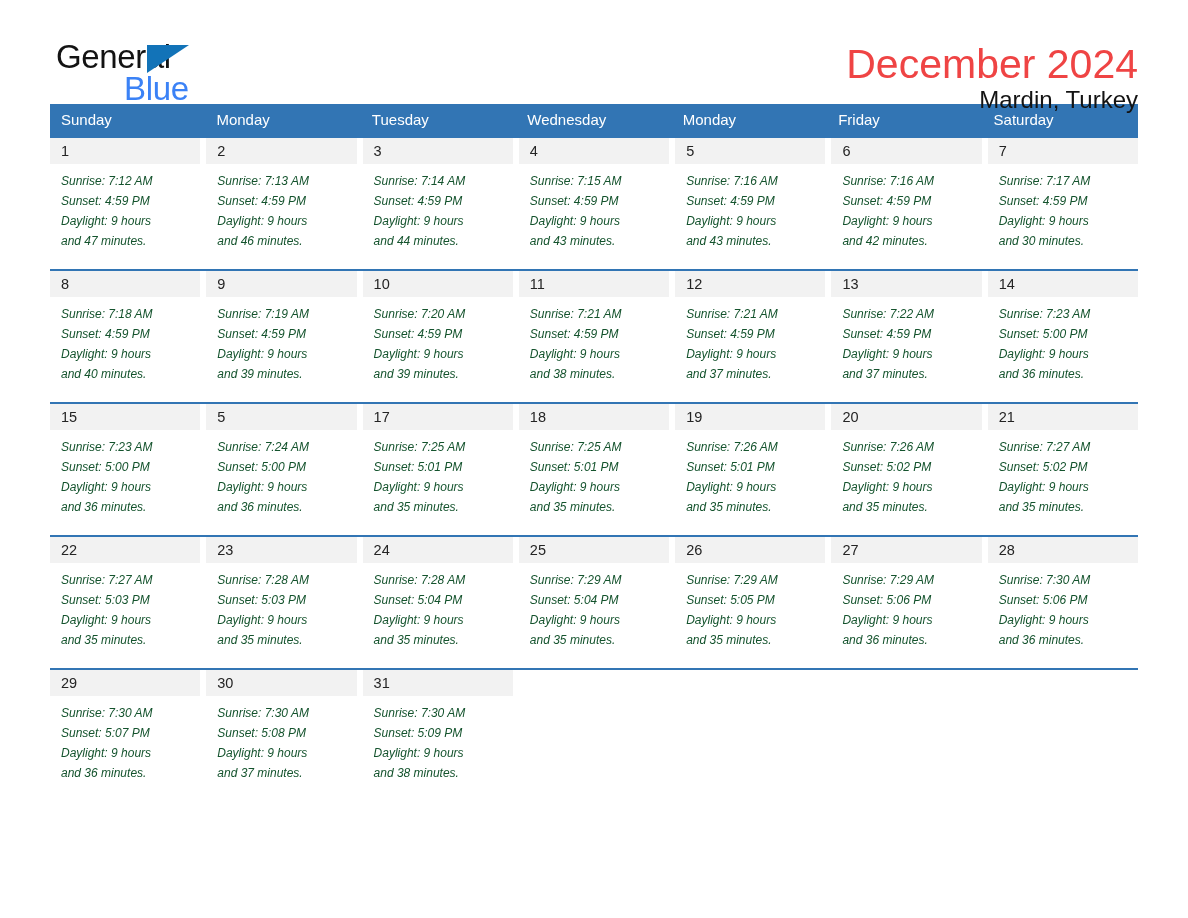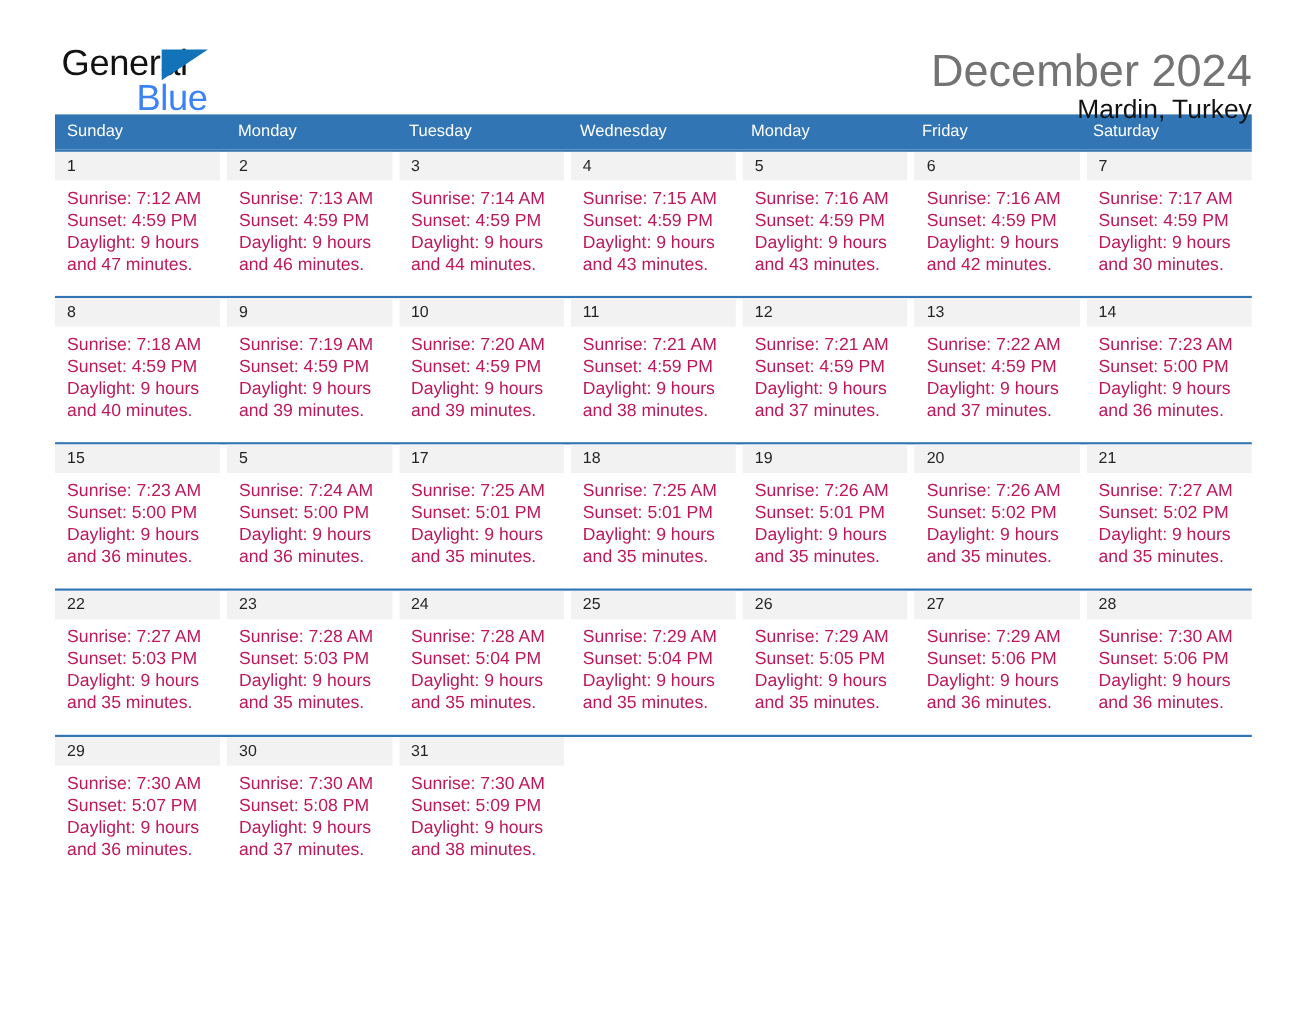--- a/index.html
+++ b/index.html
@@ -67,21 +67,21 @@
     color: #3b82f6;
     line-height: 1;
   }
 
   .titles {
     text-align: right;
     padding-top: 2px;
   }
   .cal-title {
     font-size: 41px;
-    color: #737373;
+    color: #ef4444;
     line-height: 1.08;
     white-space: nowrap;
   }
   .cal-subtitle {
     font-size: 24px;
     color: #131313;
     line-height: 1.2;
     white-space: nowrap;
   }
 
@@ -131,23 +131,24 @@
   }
   .daynum {
     font-size: 14.5px;
     color: #242424;
     line-height: 26px;
     padding-left: 11px;
   }
 
   .day-info {
     padding: 7px 0 0 11px;
-    font-size: 16px;
+    font-size: 12px;
     line-height: 20px;
-    color: #be185d;
+    color: #14532d;
+    font-style: italic;
   }
   .day-info div {
     white-space: nowrap;
   }
 </style>
 </head>
 <body>
 
 <div class="page">
 

